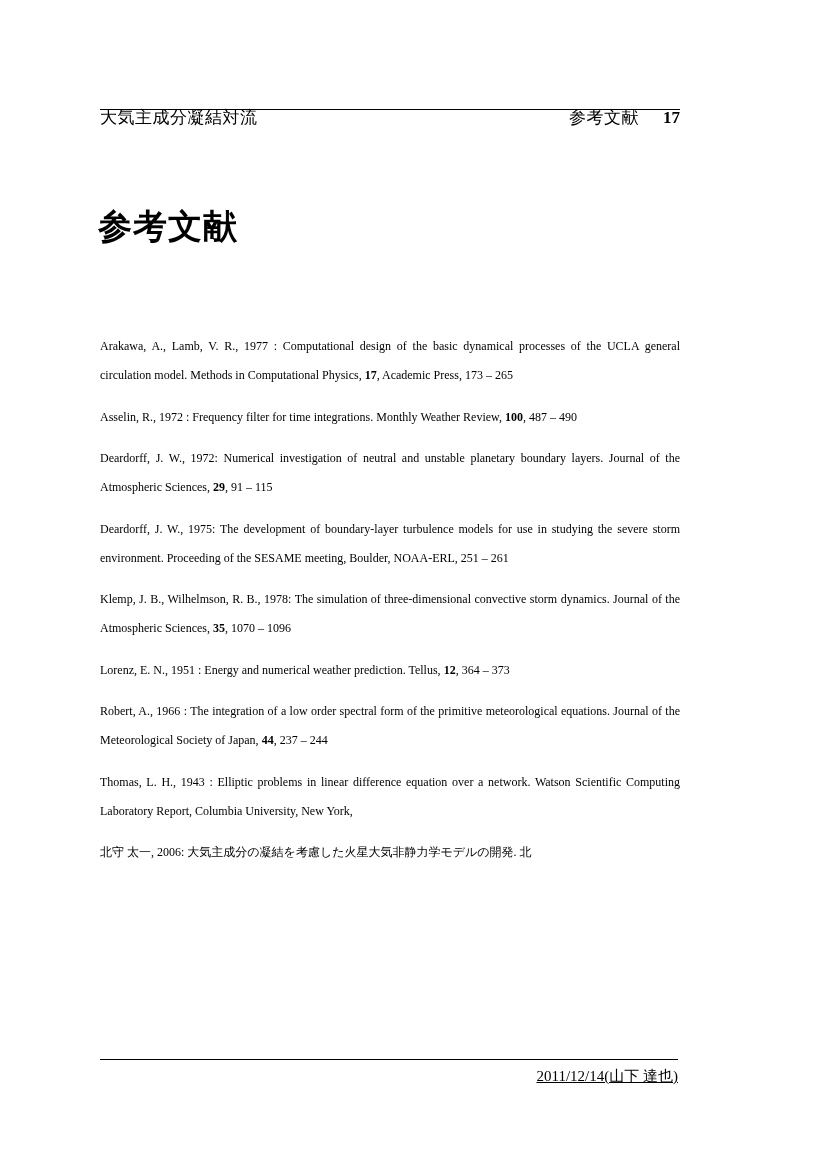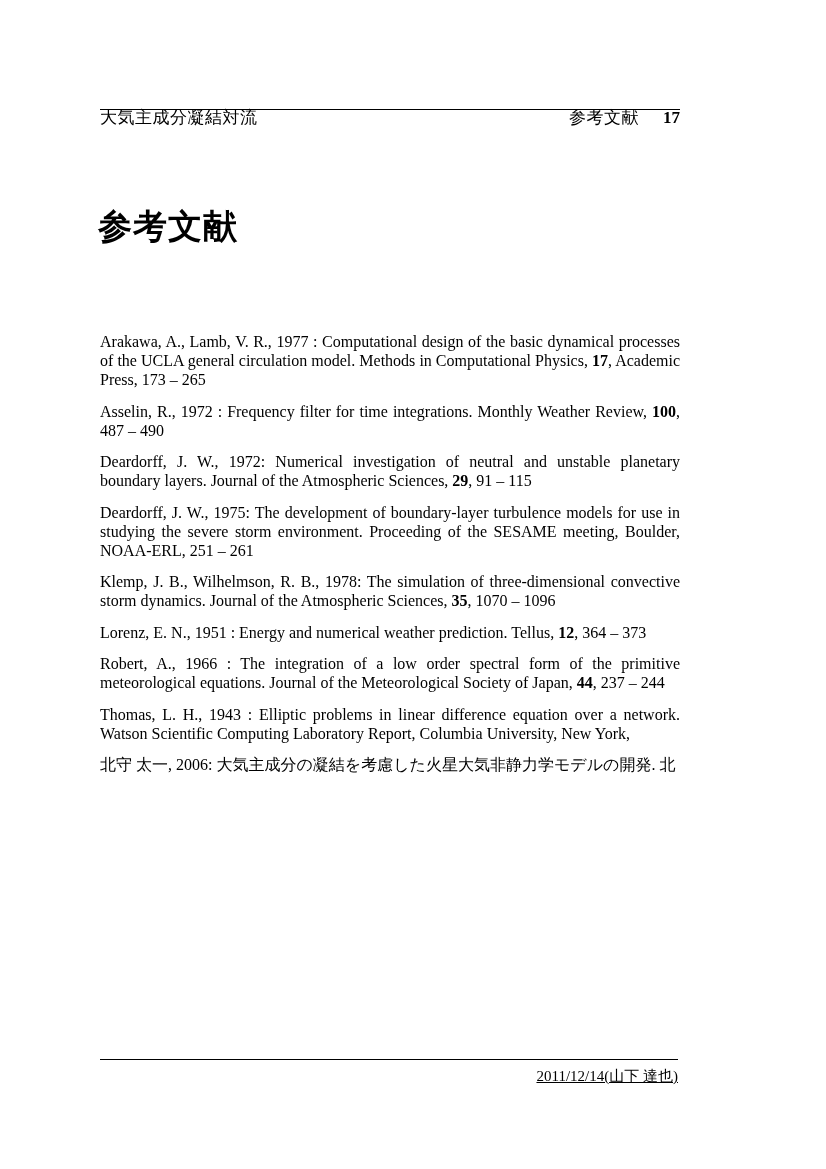--- a/index.html
+++ b/index.html
@@ -66,22 +66,22 @@
     font-size: 34px;
     line-height: 1.2;
     letter-spacing: 1px;
   }
   
   .refs {
     position: absolute;
     left: 100px;
     width: 580px;
     top: 332px;
-    font-size: 16px;
-    line-height: 19px;
+    font-size: 12px;
+    line-height: 29px;
     text-align: justify;
   }
   .refs p {
     margin: 0 0 12.5px 0;
   }
   .refs b {
     font-weight: bold;
   }
   
   .footer-rule {

